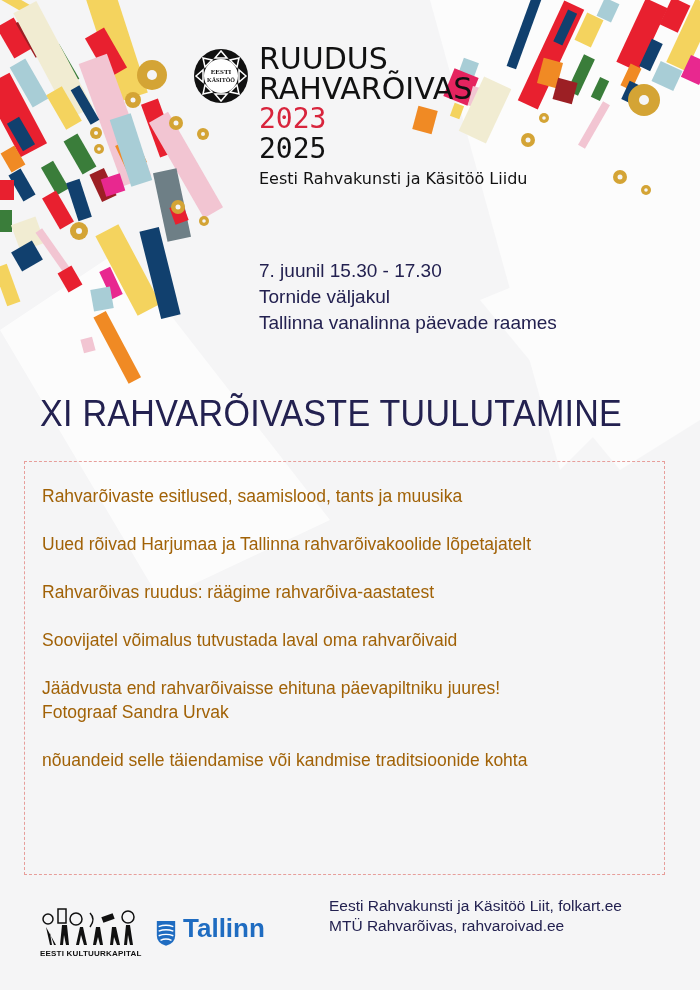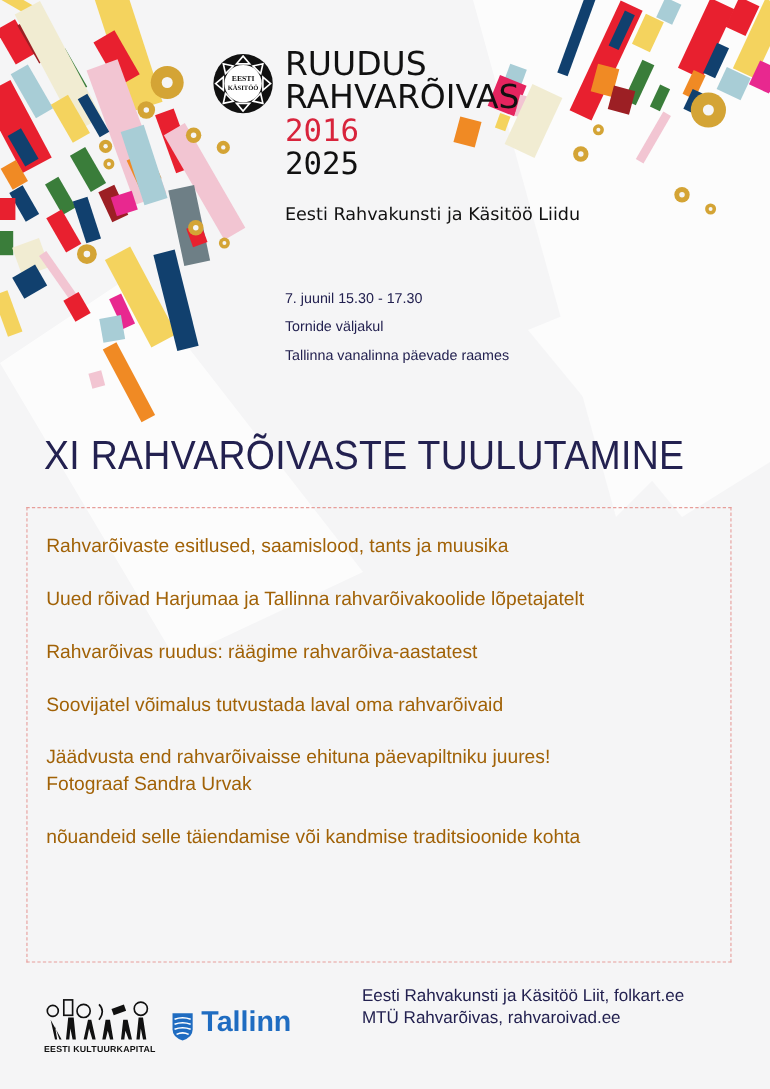--- a/index.html
+++ b/index.html
@@ -21,29 +21,29 @@
     color: #111;
   }
   .title-line {
     font-family: "DejaVu Sans", sans-serif;
     font-size: 30px; line-height: 30px; letter-spacing: 0px;
     font-weight: normal; white-space: nowrap;
   }
   .year-red { color: #d8243c; font-family: "DejaVu Sans Mono", monospace; font-size: 28px; line-height: 30px; }
   .year-black { color: #111; font-family: "DejaVu Sans Mono", monospace; font-size: 28px; line-height: 30px; }
   .subtitle {
-    margin-top: 20px;
+    margin-top: 4px;
     font-size: 16px; line-height: 21px; color: #111;
     white-space: nowrap;
   }
 
   .event-info {
     position: absolute; left: 259px; top: 258px;
     font-family: "Liberation Sans", sans-serif;
-    font-size: 13px; line-height: 26px; color: #232150;
+    font-size: 19px; line-height: 26px; color: #232150;
     white-space: nowrap;
   }
 
   .main-heading {
     position: absolute; left: 40px; top: 390px;
     font-family: "Liberation Sans", sans-serif;
     font-size: 37px; line-height: 48px; color: #232150;
     letter-spacing: 0.3px;
     white-space: nowrap;
     transform: scaleX(0.92); transform-origin: left center;
@@ -214,21 +214,21 @@
     <path d="M10 46 L12 37 L19 44 Z"></path>
     <path d="M46 46 L44 37 L37 44 Z"></path>
   </g>
   <text x="28" y="26" text-anchor="middle" font-family="Liberation Serif, serif" font-size="7" font-weight="bold" fill="#111">EESTI</text>
   <text x="28" y="34" text-anchor="middle" font-family="Liberation Serif, serif" font-size="6" font-weight="bold" fill="#111">KÄSITÖÖ</text>
 </svg>
 
 <div class="title-block">
   <div class="title-line">RUUDUS</div>
   <div class="title-line">RAHVARÕIVAS</div>
-  <div class="year-red">2016</div>
+  <div class="year-red">2023</div>
   <div class="year-black">2025</div>
   <div class="subtitle">
     <div>Eesti Rahvakunsti ja Käsitöö Liidu</div>
   </div>
 </div>
 
 <div class="event-info">
   <div>7. juunil 15.30 - 17.30</div>
   <div>Tornide väljakul</div>
   <div>Tallinna vanalinna päevade raames</div>

